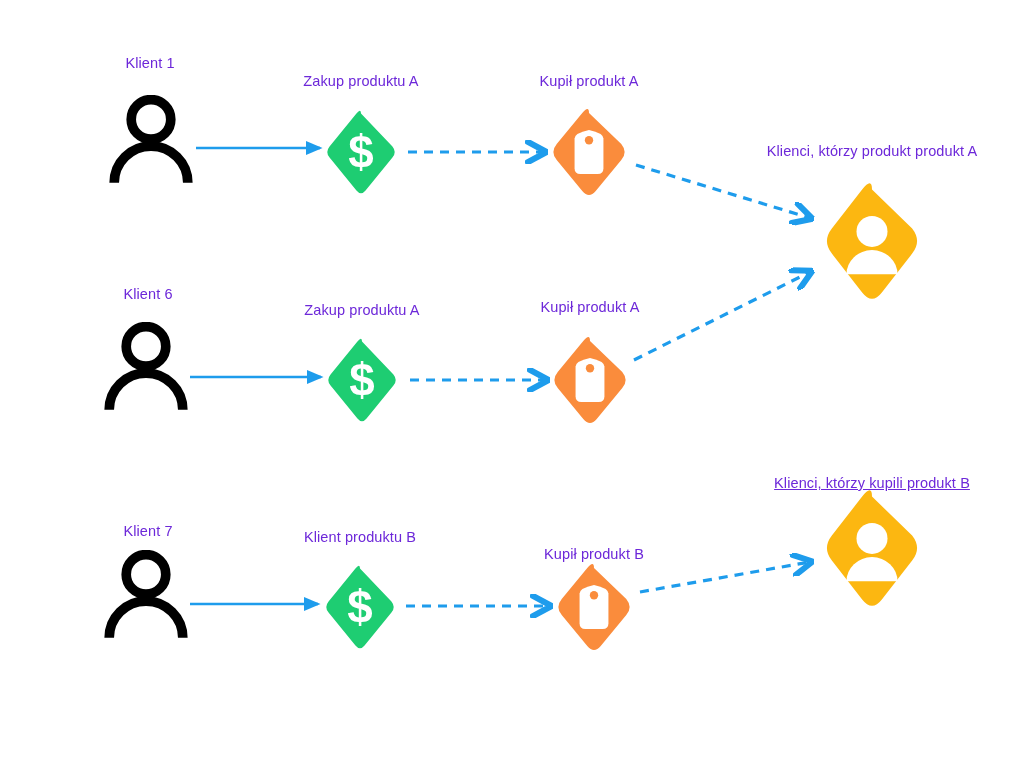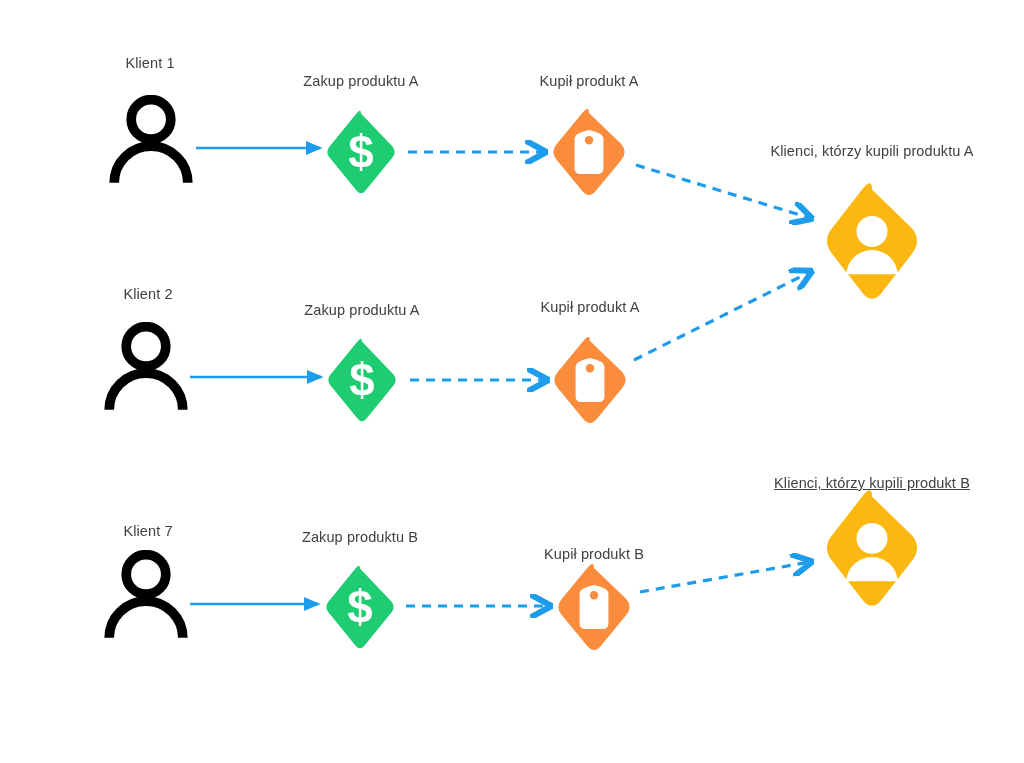--- a/index.html
+++ b/index.html
@@ -15,21 +15,21 @@
     position: relative;
     width: 1024px;
     height: 763px;
     background: #ffffff;
     overflow: hidden;
   }
   .node-label {
     position: absolute;
     font-family: "Liberation Sans", sans-serif;
     font-size: 14.5px;
-    color: #404040;
+    color: #6d28d9;
     white-space: nowrap;
     text-align: center;
     transform: translateX(-50%);
     letter-spacing: 0.1px;
   }
   .shape {
     position: absolute;
   }
   .edge-layer {
     position: absolute;
@@ -79,21 +79,21 @@
         <text x="36" y="44" text-anchor="middle" dominant-baseline="central" fill="#ffffff" font-family="&quot;Liberation Sans&quot;, sans-serif" font-size="45.760000000000005" font-weight="700">$</text>
       </svg>
       <div class="node-label" style="left: 589px; top: 73px;">Kupił produkt A</div>
       <svg class="shape" width="78" height="94" viewBox="0 0 78 94" style="left: 550px; top: 105px;">
         <path d="M 39 8.10348463918993 L 71.27583189514027 38.89651536081007 Q 78 47 71.27583189514027 55.10348463918993 L 45.72416810485973 85.89651536081007 Q 39 94 32.27583189514027 85.89651536081007 L 6.724168104859729 55.10348463918993 Q 0 47 6.724168104859729 38.89651536081007 L 32.27583189514027 8.10348463918993 Q 39 0 39 8.10348463918993 Z" fill="#FA8C3C"></path>
         <g>
           <path d="M 39 24.91 Q 53.43 27.9403 53.43 33.568 L 53.43 63.318000000000005 Q 53.43 69.09 47.658 69.09 L 30.342 69.09 Q 24.57 69.09 24.57 63.318000000000005 L 24.57 33.568 Q 24.57 27.9403 39 24.91 Z" fill="#ffffff"></path>
           <circle cx="39" cy="35.2923" r="4.184699999999999" fill="#FA8C3C"></circle>
         </g>
       </svg>
-      <div class="node-label" style="left: 148px; top: 286px;">Klient 2</div>
+      <div class="node-label" style="left: 148px; top: 286px;">Klient 6</div>
       <svg class="shape" width="92" height="92" viewBox="0 0 92 92" style="left: 100px; top: 322px;">
         <circle cx="46" cy="24.380000000000003" r="19.78" fill="none" stroke="#000000" stroke-width="9.66"></circle>
         <path d="M 9.199999999999996 87.86 a 36.800000000000004 36.800000000000004 0 0 1 73.60000000000001 0" fill="none" stroke="#000000" stroke-width="9.66" stroke-linecap="butt"></path>
       </svg>
       <div class="node-label" style="left: 362px; top: 302px;">Zakup produktu A</div>
       <svg class="shape" width="72" height="88" viewBox="0 0 72 88" style="left: 326px; top: 336px;">
         <path d="M 36 5.572492554263911 L 67.44068791014772 38.42750744573609 Q 72 44 67.44068791014772 49.57249255426391 L 40.55931208985229 82.42750744573608 Q 36 88 31.44068791014771 82.42750744573608 L 4.55931208985229 49.57249255426391 Q 0 44 4.55931208985229 38.42750744573609 L 31.44068791014771 5.572492554263911 Q 36 0 36 5.572492554263911 Z" fill="#1ECD72"></path>
         <text x="36" y="44" text-anchor="middle" dominant-baseline="central" fill="#ffffff" font-family="&quot;Liberation Sans&quot;, sans-serif" font-size="45.760000000000005" font-weight="700">$</text>
       </svg>
       <div class="node-label" style="left: 590px; top: 299px;">Kupił produkt A</div>
@@ -102,34 +102,34 @@
         <g>
           <path d="M 39 24.91 Q 53.43 27.9403 53.43 33.568 L 53.43 63.318000000000005 Q 53.43 69.09 47.658 69.09 L 30.342 69.09 Q 24.57 69.09 24.57 63.318000000000005 L 24.57 33.568 Q 24.57 27.9403 39 24.91 Z" fill="#ffffff"></path>
           <circle cx="39" cy="35.2923" r="4.184699999999999" fill="#FA8C3C"></circle>
         </g>
       </svg>
       <div class="node-label" style="left: 148px; top: 523px;">Klient 7</div>
       <svg class="shape" width="92" height="92" viewBox="0 0 92 92" style="left: 100px; top: 550px;">
         <circle cx="46" cy="24.380000000000003" r="19.78" fill="none" stroke="#000000" stroke-width="9.66"></circle>
         <path d="M 9.199999999999996 87.86 a 36.800000000000004 36.800000000000004 0 0 1 73.60000000000001 0" fill="none" stroke="#000000" stroke-width="9.66" stroke-linecap="butt"></path>
       </svg>
-      <div class="node-label" style="left: 360px; top: 529px;">Zakup produktu B</div>
+      <div class="node-label" style="left: 360px; top: 529px;">Klient produktu B</div>
       <svg class="shape" width="72" height="88" viewBox="0 0 72 88" style="left: 324px; top: 563px;">
         <path d="M 36 5.572492554263911 L 67.44068791014772 38.42750744573609 Q 72 44 67.44068791014772 49.57249255426391 L 40.55931208985229 82.42750744573608 Q 36 88 31.44068791014771 82.42750744573608 L 4.55931208985229 49.57249255426391 Q 0 44 4.55931208985229 38.42750744573609 L 31.44068791014771 5.572492554263911 Q 36 0 36 5.572492554263911 Z" fill="#1ECD72"></path>
         <text x="36" y="44" text-anchor="middle" dominant-baseline="central" fill="#ffffff" font-family="&quot;Liberation Sans&quot;, sans-serif" font-size="45.760000000000005" font-weight="700">$</text>
       </svg>
       <div class="node-label" style="left: 594px; top: 546px;">Kupił produkt B</div>
       <svg class="shape" width="78" height="94" viewBox="0 0 78 94" style="left: 555px; top: 560px;">
         <path d="M 39 8.10348463918993 L 71.27583189514027 38.89651536081007 Q 78 47 71.27583189514027 55.10348463918993 L 45.72416810485973 85.89651536081007 Q 39 94 32.27583189514027 85.89651536081007 L 6.724168104859729 55.10348463918993 Q 0 47 6.724168104859729 38.89651536081007 L 32.27583189514027 8.10348463918993 Q 39 0 39 8.10348463918993 Z" fill="#FA8C3C"></path>
         <g>
           <path d="M 39 24.91 Q 53.43 27.9403 53.43 33.568 L 53.43 63.318000000000005 Q 53.43 69.09 47.658 69.09 L 30.342 69.09 Q 24.57 69.09 24.57 63.318000000000005 L 24.57 33.568 Q 24.57 27.9403 39 24.91 Z" fill="#ffffff"></path>
           <circle cx="39" cy="35.2923" r="4.184699999999999" fill="#FA8C3C"></circle>
         </g>
       </svg>
-      <div class="node-label" style="left: 872px; top: 143px;">Klienci, którzy kupili produktu A</div>
+      <div class="node-label" style="left: 872px; top: 143px;">Klienci, którzy produkt produkt A</div>
       <svg class="shape" width="100" height="128" viewBox="0 0 100 128" style="left: 822px; top: 177px;">
         <path d="M 50 12.608389979593014 L 90.14969532844296 51.391610020406986 Q 100 64 90.14969532844296 76.60838997959301 L 59.85030467155704 115.39161002040699 Q 50 128 40.14969532844296 115.39161002040699 L 9.850304671557042 76.60838997959301 Q 0 64 9.850304671557042 51.391610020406986 L 40.14969532844296 12.608389979593014 Q 50 0 50 12.608389979593014 Z" fill="#FCB711"></path>
         <circle cx="50" cy="54.4" r="15.5" fill="#ffffff"></circle>
         <path d="M 24.5 97.28 a 25.5 24.224999999999998 0 0 1 51 0 L 75.5 97.28 Z" fill="#ffffff"></path>
       </svg>
       <div class="node-label" style="left: 872px; top: 475px; text-decoration: underline;">Klienci, którzy kupili produkt B</div>
       <svg class="shape" width="100" height="128" viewBox="0 0 100 128" style="left: 822px; top: 484px;">
         <path d="M 50 12.608389979593014 L 90.14969532844296 51.391610020406986 Q 100 64 90.14969532844296 76.60838997959301 L 59.85030467155704 115.39161002040699 Q 50 128 40.14969532844296 115.39161002040699 L 9.850304671557042 76.60838997959301 Q 0 64 9.850304671557042 51.391610020406986 L 40.14969532844296 12.608389979593014 Q 50 0 50 12.608389979593014 Z" fill="#FCB711"></path>
         <circle cx="50" cy="54.4" r="15.5" fill="#ffffff"></circle>
         <path d="M 24.5 97.28 a 25.5 24.224999999999998 0 0 1 51 0 L 75.5 97.28 Z" fill="#ffffff"></path>

